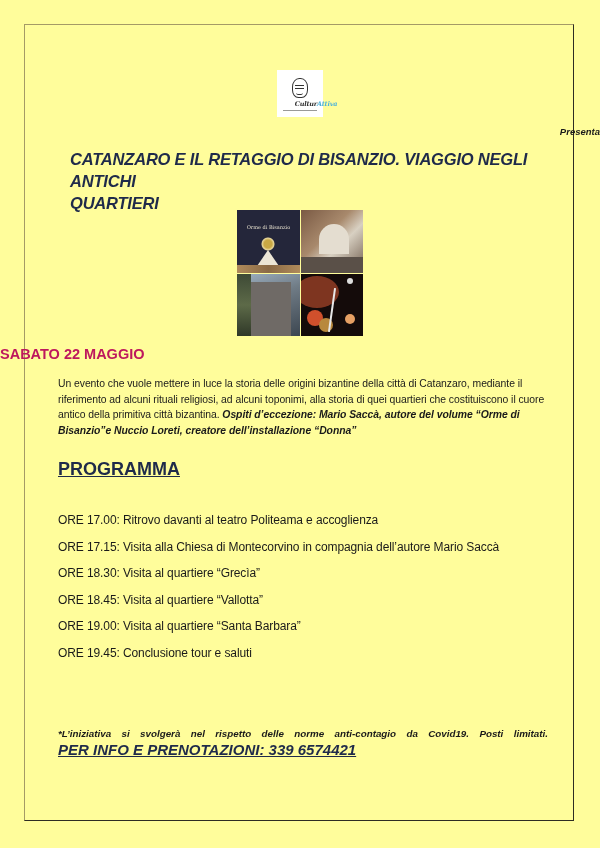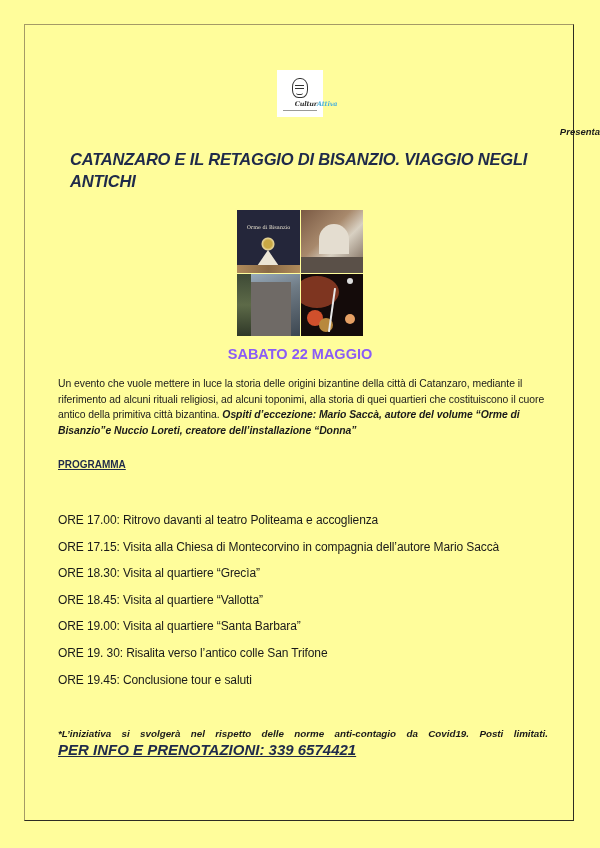--- a/index.html
+++ b/index.html
@@ -41,25 +41,25 @@
   .tile-building .wall { position: absolute; left: 14px; top: 8px; width: 40px; height: 54px; background: #6f6a66; }
   .tile-building .ivy { position: absolute; left: 0; top: 0; width: 14px; height: 100%; background: linear-gradient(180deg, #3e4a36, #5d6a48, #2f3828); }
   .tile-art { background: #140b0a; }
   .tile-art .o1 { position: absolute; left: -6px; top: 2px; width: 44px; height: 32px; border-radius: 50%; background: #8a3a22; opacity: 0.9; }
   .tile-art .o2 { position: absolute; left: 6px; top: 36px; width: 16px; height: 16px; border-radius: 50%; background: #d0502c; }
   .tile-art .o3 { position: absolute; left: 18px; top: 44px; width: 14px; height: 14px; border-radius: 50%; background: #b8883c; }
   .tile-art .o4 { position: absolute; left: 44px; top: 40px; width: 10px; height: 10px; border-radius: 50%; background: #e6a064; }
   .tile-art .o5 { position: absolute; left: 46px; top: 4px; width: 6px; height: 6px; border-radius: 50%; background: #ddd; }
   .tile-art .line { position: absolute; left: 30px; top: 14px; width: 2px; height: 44px; background: #e8e8e8; transform: rotate(8deg); }
 
-  .date { position: absolute; top: 346px; left: 0; width: 600px; text-align: center; font-size: 14.5px; font-weight: bold; color: #8b5cf6; }
+  .date { position: absolute; top: 346px; left: 0; width: 600px; text-align: left; font-size: 14.5px; font-weight: bold; color: #be185d; }
   .intro { position: absolute; top: 376px; left: 58px; width: 500px; font-size: 10.4px; line-height: 15.5px; color: #1a1a1a; letter-spacing: -0.05px; }
   .intro .guests { font-style: italic; font-weight: bold; }
 
-  .prog-heading { position: absolute; top: 459px; left: 58px; font-size: 10px; font-weight: bold; color: #1f2a4a; text-decoration: underline; }
+  .prog-heading { position: absolute; top: 459px; left: 58px; font-size: 18px; font-weight: bold; color: #1f2a4a; text-decoration: underline; }
   .prog-list { position: absolute; top: 512px; left: 58px; width: 500px; margin: 0; padding: 0; list-style: none; }
   .prog-list li { height: 26.6px; font-size: 12px; line-height: 16px; color: #1a1a1a; white-space: nowrap; letter-spacing: -0.1px; }
 
   .note { position: absolute; top: 727px; left: 58px; width: 490px; font-size: 9.8px; line-height: 14px; font-style: italic; font-weight: bold; color: #1a1a1a; text-align: justify; text-align-last: justify; white-space: nowrap; }
   .info { position: absolute; top: 741px; left: 58px; font-size: 15px; font-style: italic; font-weight: bold; color: #1f2a4a; text-decoration: underline; }
 </style>
 </head>
 <body>
 
 <div class="frame"></div>
@@ -67,20 +67,21 @@
 <div class="logo">
   <div class="face"></div>
   <div class="wordmark"><span>Cultur</span><span class="accent">Attiva</span></div>
   <div class="tagline"></div>
 </div>
 
 <div class="presenta">Presenta</div>
 
 <div class="title">
   <div>CATANZARO E IL RETAGGIO DI BISANZIO. VIAGGIO NEGLI ANTICHI</div>
+  <div>QUARTIERI</div>
 </div>
 
 <div class="collage">
   <div class="tile tile-book">
     <div class="bt">Orme di Bisanzio</div>
     <div class="sun"></div>
     <div class="robe"></div>
     <div class="rock"></div>
   </div>
   <div class="tile tile-street">
@@ -108,18 +109,17 @@
 </div>
 
 <div class="prog-heading">PROGRAMMA</div>
 
 <ul class="prog-list">
   <li>ORE 17.00: Ritrovo davanti al teatro Politeama e accoglienza</li>
   <li>ORE 17.15: Visita alla Chiesa di Montecorvino in compagnia dell’autore Mario Saccà</li>
   <li>ORE 18.30: Visita al quartiere “Grecìa”</li>
   <li>ORE 18.45: Visita al quartiere “Vallotta”</li>
   <li>ORE 19.00: Visita al quartiere “Santa Barbara”</li>
-  <li>ORE 19. 30: Risalita verso l’antico colle San Trifone</li>
   <li>ORE 19.45: Conclusione  tour e saluti</li>
 </ul>
 
 <div class="note">*L’iniziativa si svolgerà nel rispetto delle norme anti-contagio da Covid19. Posti limitati.</div>
 <div class="info">PER INFO E PRENOTAZIONI: 339 6574421</div>
 
 </body></html>

